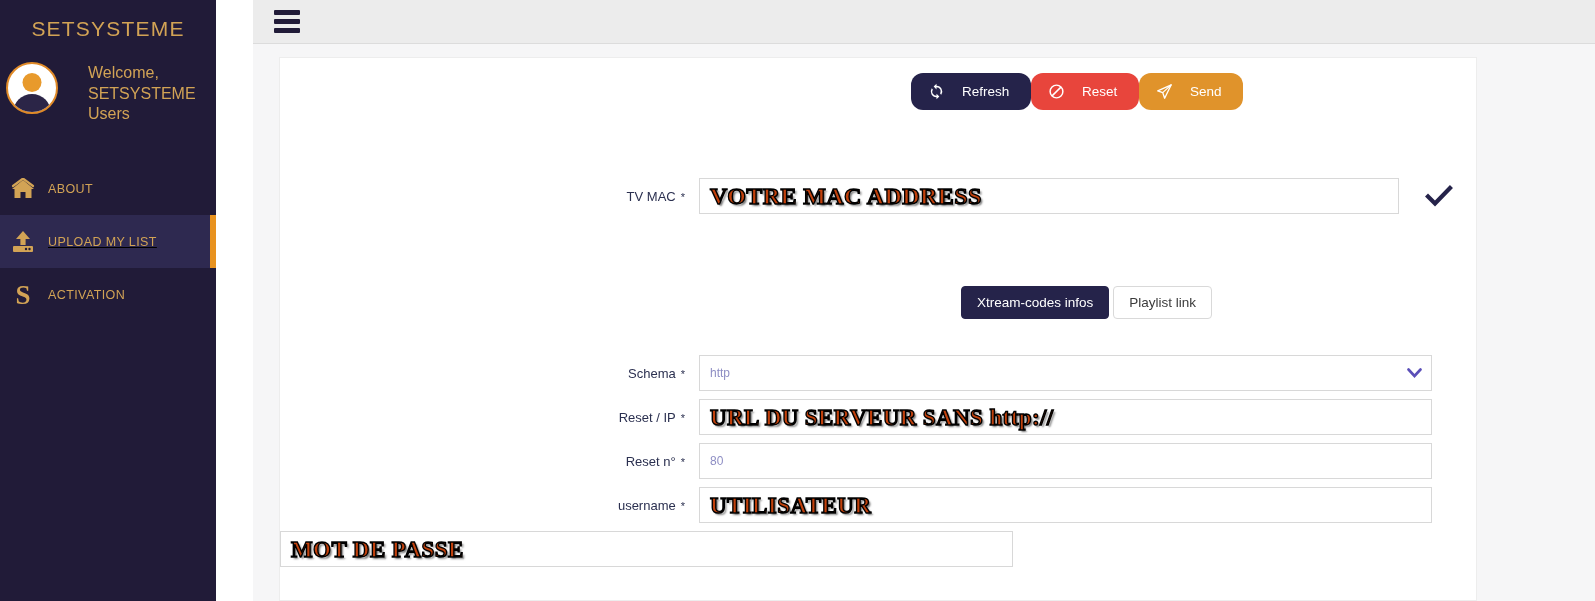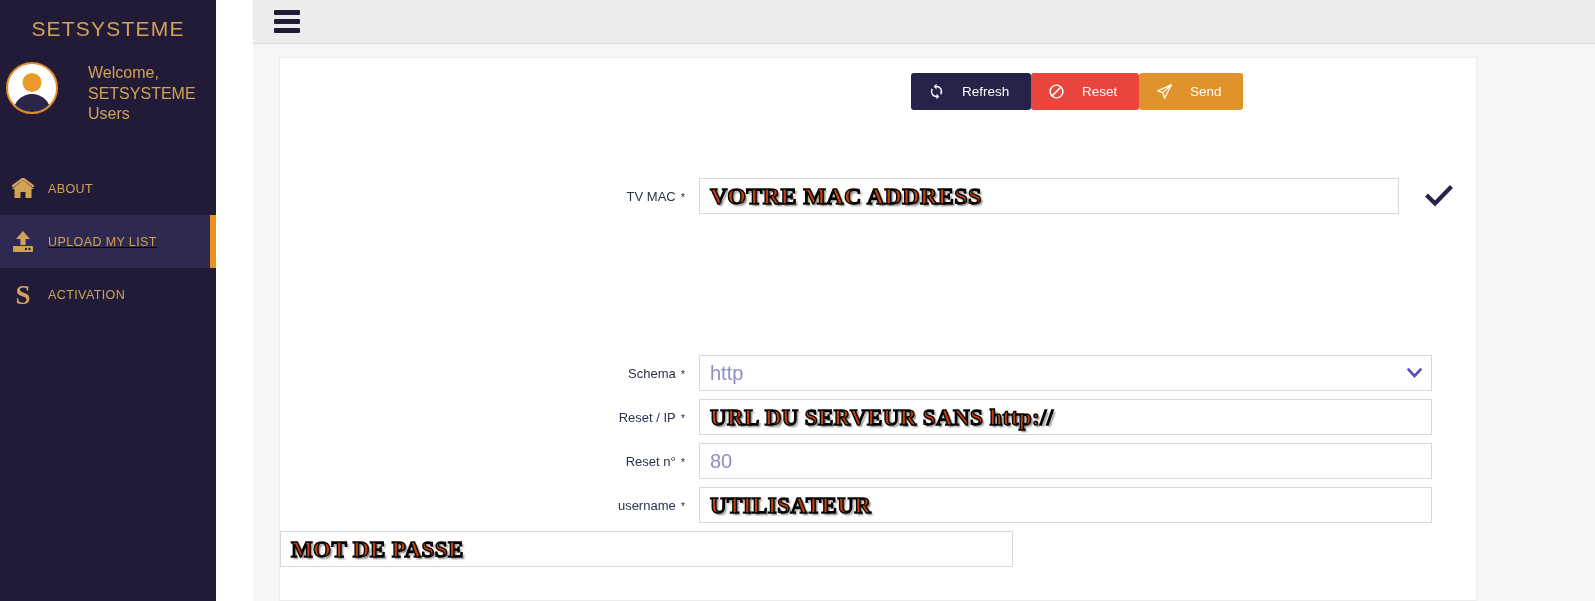--- a/index.html
+++ b/index.html
@@ -145,21 +145,21 @@
     display: flex;
   }
   .btn {
     display: flex; align-items: center;
     height: 37px;
     border: none;
     cursor: pointer;
     font-size: 13.5px;
     color: #ffffff;
     font-family: "Liberation Sans", sans-serif;
-    border-radius: 3px;
+    border-radius: 12px;
     padding: 0 17px;
     gap: 17px;
   }
   .btn.refresh { background: #25234a; width: 120px; }
   .btn.reset   { background: #e8453c; width: 108px; }
   .btn.send    { background: #e0932b; width: 104px; }
   .btn svg { display: block; flex: 0 0 auto; }
 
   
   .macrow {
@@ -232,21 +232,21 @@
     left: 0; top: 297px;
     width: 100%;
   }
   .frow {
     display: flex;
     align-items: center;
     margin-bottom: 8px;
   }
   .frow .lbl { width: 419px; padding-right: 14px; }
   .frow .fld { width: 733px; position: relative; }
-  .ph { color: #8e8ec4; font-size: 20px; }
+  .ph { color: #8e8ec4; font-size: 12px; }
   .chev {
     position: absolute;
     right: 9px; top: 50%;
     transform: translateY(-50%);
     display: flex;
   }
 </style>
 </head>
 <body>
 
@@ -352,20 +352,24 @@
           <div class="fld">
             <span class="green">VOTRE MAC ADDRESS</span>
           </div>
           <span class="check">
             <svg width="28" height="24" viewBox="0 0 28 24">
               <path d="M3 12.5 L10 19.5 L25 4" stroke="#25234a" stroke-width="4.2" fill="none" stroke-linecap="square"></path>
             </svg>
           </span>
         </div>
 
+        <div class="tabs">
+          <div class="tab active">Xtream-codes infos</div>
+          <div class="tab inactive">Playlist link</div>
+        </div>
 
         <div class="form">
 
           <div class="frow">
             <div class="lbl">
               <span>Schema</span><span class="req">*</span>
             </div>
             <div class="fld">
               <span class="ph">http</span>
               <span class="chev">

